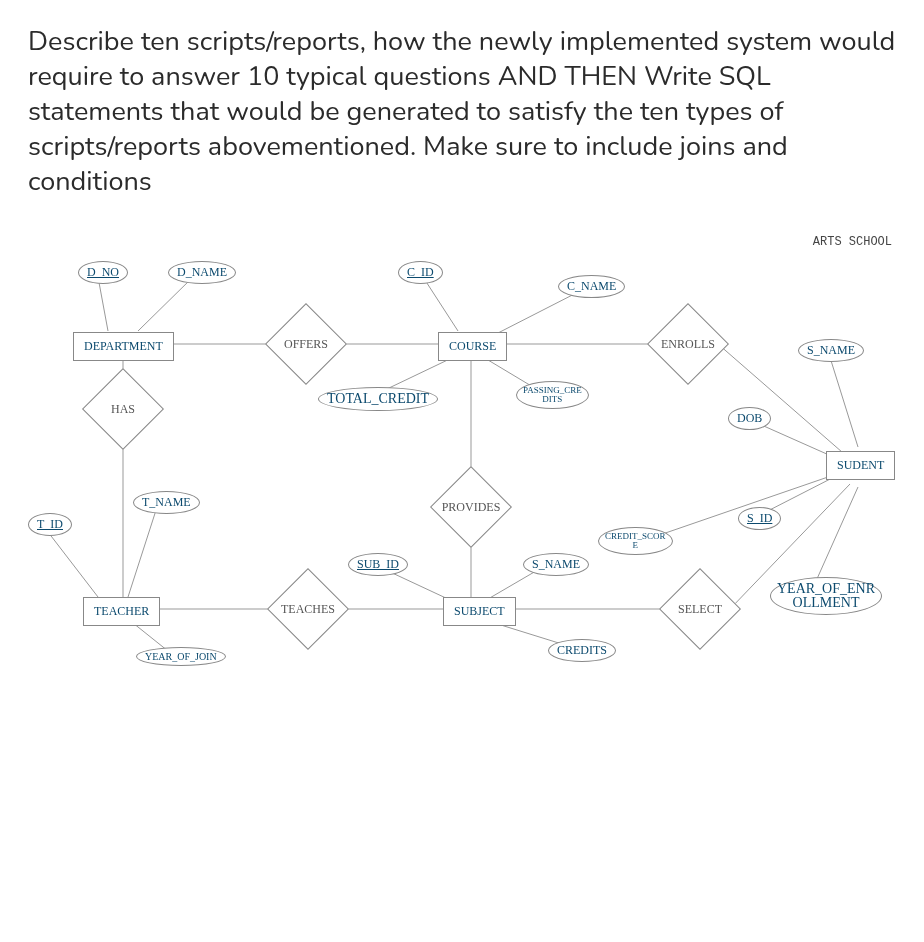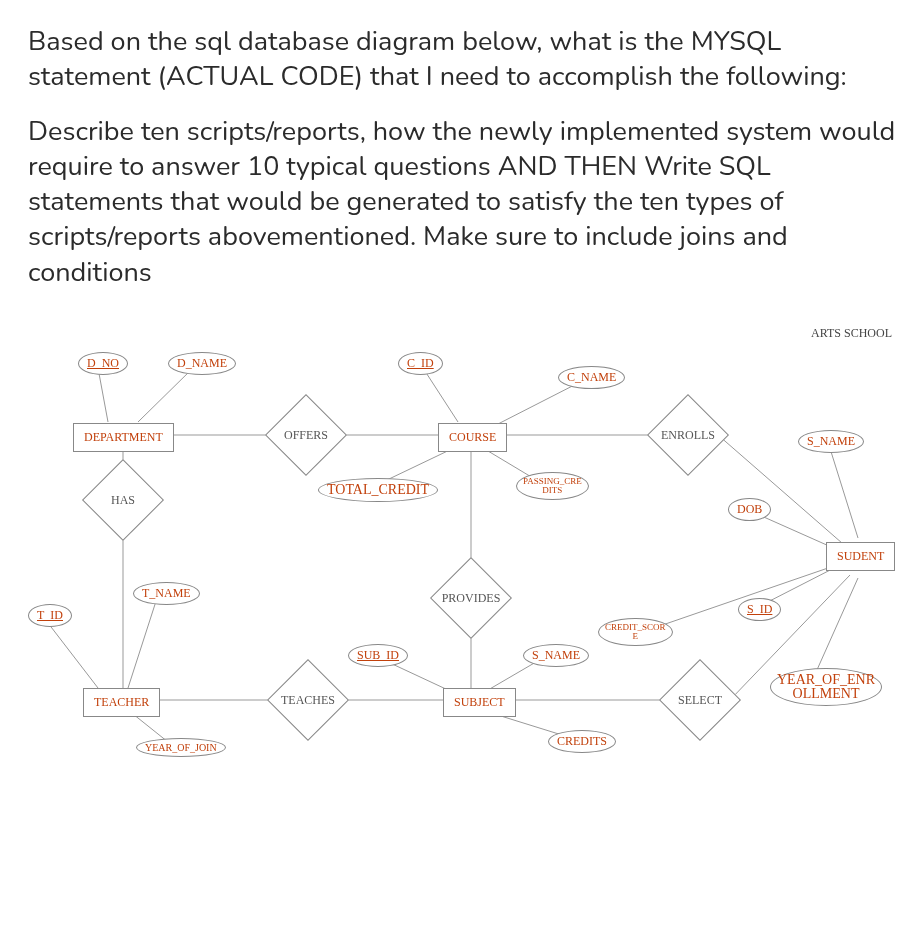--- a/index.html
+++ b/index.html
@@ -34,21 +34,21 @@
   }
   .diagram svg {
     position: absolute;
     left: 0; top: 0;
     width: 868px;
     height: 460px;
   }
   .node, .dnode {
     position: absolute;
     text-align: center;
-    color: #c2410c;
+    color: #0c4a6e;
   }
   .rect {
     border: 1px solid #888;
     background: #fff;
     padding: 6px 10px;
     white-space: nowrap;
     text-align: center;
   }
   .oval {
     border: 1px solid #888;
@@ -75,28 +75,28 @@
     position: absolute;
     left: 50%; top: 50%;
     transform: translate(-50%, -50%);
     white-space: nowrap;
   }
   .ul { text-decoration: underline; }
   .title {
     position: absolute;
     font-size: 12px;
     color: #444;
+    font-family: Liberation Mono, monospace;
   }
 </style>
 </head>
 <body>
 
 <div class="page">
 
-  <p class="ptext">Based on the sql database diagram below, what is the MYSQL statement (ACTUAL CODE) that I need to accomplish the following:</p>
   <p class="ptext">Describe ten scripts/reports, how the newly implemented system would require to answer 10 typical questions AND THEN Write SQL statements that would be generated to satisfy the ten types of scripts/reports abovementioned. Make sure to include joins and conditions</p>
 
   <div class="diagram">
 
     <svg>
       <g stroke="#999" stroke-width="1" fill="none">
 
         <line x1="128" y1="115" x2="248" y2="115"></line>
         <line x1="308" y1="115" x2="410" y2="115"></line>
 

